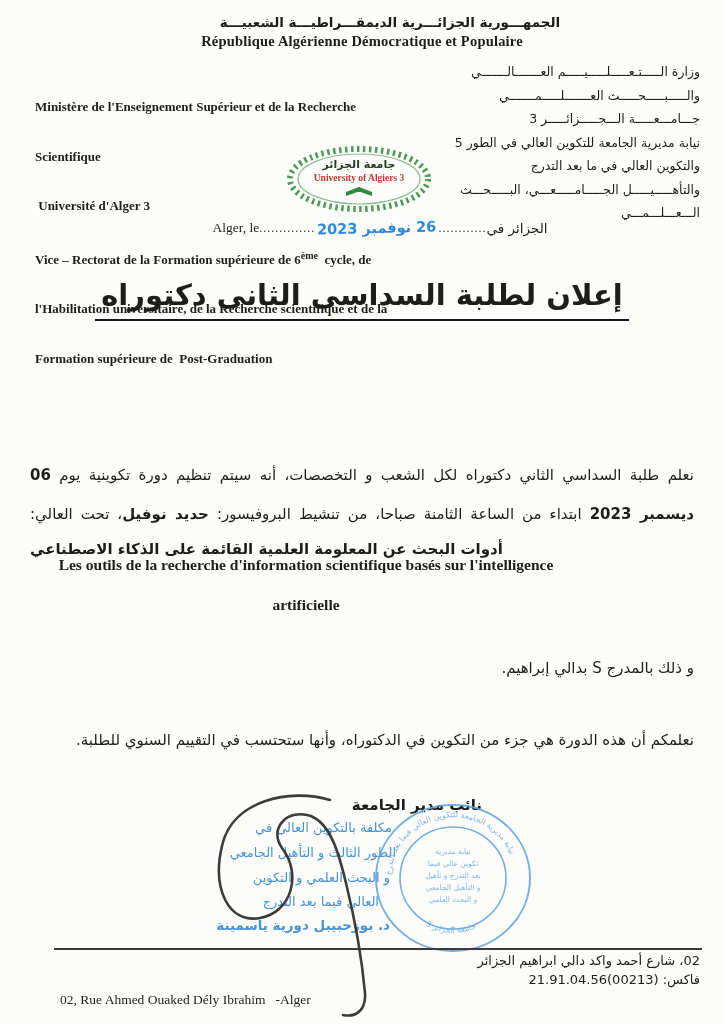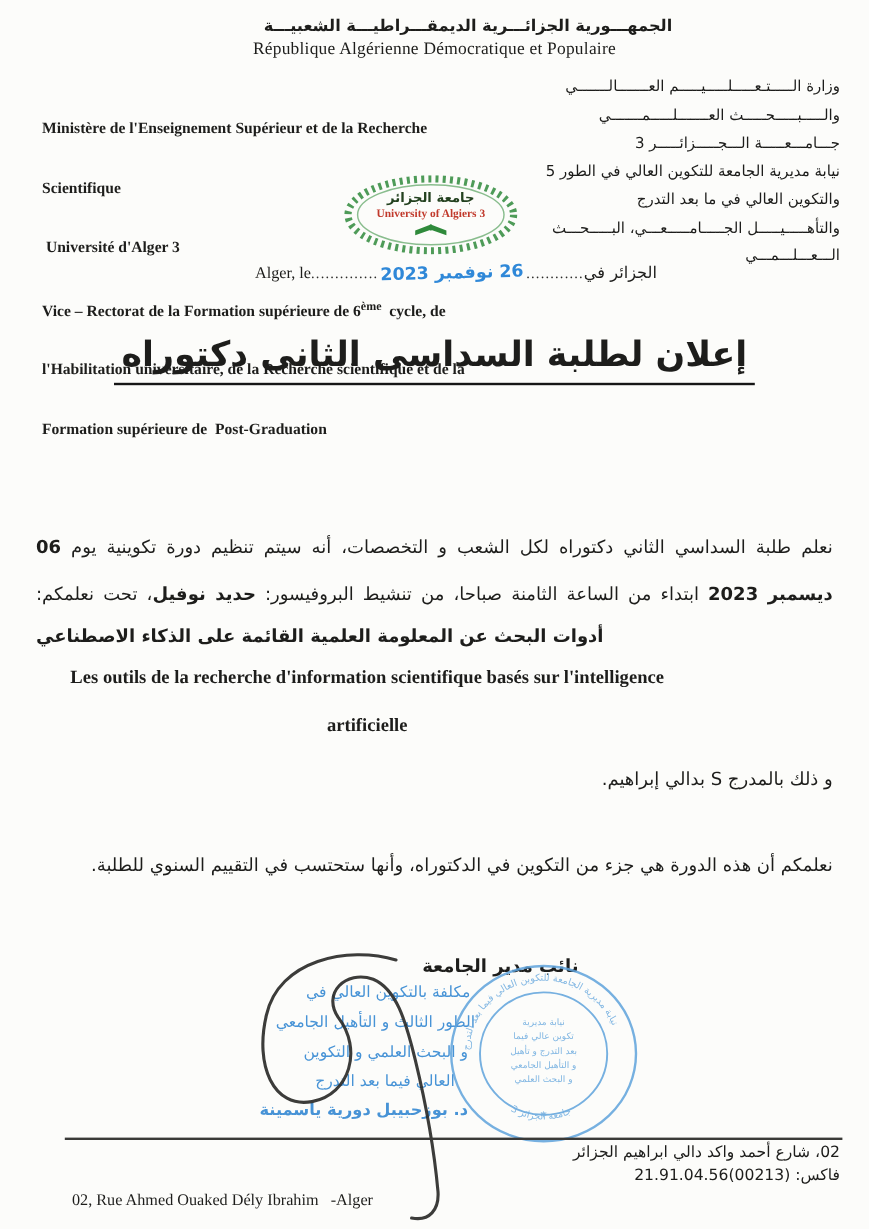--- a/index.html
+++ b/index.html
@@ -5,39 +5,39 @@
   html,body{margin:0;padding:0;}
   body{width:724px;height:1024px;background:#fcfcfa;position:relative;overflow:hidden;
        font-family:"Liberation Serif",serif;color:#1d1d1b;}
   .abs{position:absolute;}
   .fr{font-family:"Liberation Serif",serif;}
   .ar{font-family:"DejaVu Sans",sans-serif;direction:rtl;unicode-bidi:plaintext;}
   .center{text-align:center;}
   .bold{font-weight:bold;}
   
   .hdr-ar{top:14px;left:0;width:700px;font-size:13.5px;font-weight:bold;padding-left:40px;}
-  .hdr-fr{top:33px;left:0;width:724px;font-size:14.5px;font-weight:normal;letter-spacing:.2px;}
+  .hdr-fr{top:33px;left:0;width:724px;font-size:14.5px;font-weight:bold;letter-spacing:.2px;}
   
   .min-fr{top:66px;left:35px;width:392px;font-size:13px;font-weight:bold;line-height:16.5px;white-space:pre-wrap;}
   .min-fr sup{font-size:10px;}
   .min-ar{top:60px;right:24px;width:276px;font-size:12.5px;line-height:23.5px;text-align:right;}
   
   .logo{top:146px;left:286px;width:146px;height:66px;}
   
   .dateline{top:220px;left:170px;width:420px;font-size:13.5px;display:flex;align-items:center;justify-content:center;white-space:nowrap;}
   .dateline .dots{letter-spacing:1px;font-size:12px;color:#2a2a28;}
   .date-stamp{font-family:"DejaVu Sans",sans-serif;font-weight:bold;font-size:14.5px;color:#2f88d8;
               letter-spacing:1px;margin:0 2px;transform:rotate(-1.5deg);direction:rtl;unicode-bidi:plaintext;}
   .dateline .ar-lbl{font-family:"DejaVu Sans",sans-serif;direction:rtl;}
   
   .main-title{top:278px;left:0;width:724px;text-align:center;}
   .main-title span{display:inline-block;font-size:29px;font-weight:bold;
                    border-bottom:2.5px solid #161616;padding:0 6px 7px 6px;}
   
-  .body-block{left:30px;width:664px;font-size:15px;}
+  .body-block{left:30px;width:664px;font-size:15px;margin-top:19px;}
   .jline{text-align:justify;text-align-last:justify;}
   .p3{text-align:left;font-weight:bold;font-size:15px;}
   .fr-title{left:0;width:612px;text-align:center;font-weight:bold;font-size:15.5px;}
   .p4,.p5{text-align:right;font-size:15px;}
   
   .sig-title{top:796px;right:242px;font-size:15px;font-weight:bold;}
   .sig-blue{color:#4793d6;font-size:13px;text-align:right;}
   .sig-name{color:#4793d6;font-weight:bold;font-size:13.5px;}
   .stamp-svg{top:802px;left:372px;width:162px;height:152px;opacity:.85;}
   .sign-svg{top:788px;left:178px;width:234px;height:236px;}
@@ -88,21 +88,21 @@
 </div>
 
 <div class="abs ar main-title">
   <span>إعلان لطلبة السداسى الثانى دكتوراه</span>
 </div>
 
 <div class="abs ar body-block jline" style="top:447px;">
   <span>نعلم طلبة السداسي الثاني دكتوراه لكل الشعب و التخصصات، أنه سيتم تنظيم دورة تكوينية يوم </span><span class="bold">06</span>
 </div>
 <div class="abs ar body-block jline" style="top:486px;">
-  <span class="bold">ديسمبر 2023</span><span> ابتداء من الساعة الثامنة صباحا، من تنشيط البروفيسور: </span><span class="bold">حديد نوفيل</span><span>، تحت نعلمكم:</span>
+  <span class="bold">ديسمبر 2023</span><span> ابتداء من الساعة الثامنة صباحا، من تنشيط البروفيسور: </span><span class="bold">حديد نوفيل</span><span>، تحت العالي:</span>
 </div>
 <div class="abs ar body-block p3" style="top:521px;">أدوات البحث عن المعلومة العلمية القائمة على الذكاء الاصطناعي</div>
 
 <div class="abs fr fr-title" style="top:556px;">Les outils de la recherche d'information scientifique basés sur l'intelligence</div>
 <div class="abs fr fr-title" style="top:596px;">artificielle</div>
 
 <div class="abs ar body-block p4" style="top:640px;">و ذلك بالمدرج S بدالي إبراهيم.</div>
 <div class="abs ar body-block p5" style="top:712px;">نعلمكم أن هذه الدورة هي جزء من التكوين في الدكتوراه، وأنها ستحتسب في التقييم السنوي للطلبة.</div>
 
 <div class="abs ar sig-title">نائب مدير الجامعة</div>

